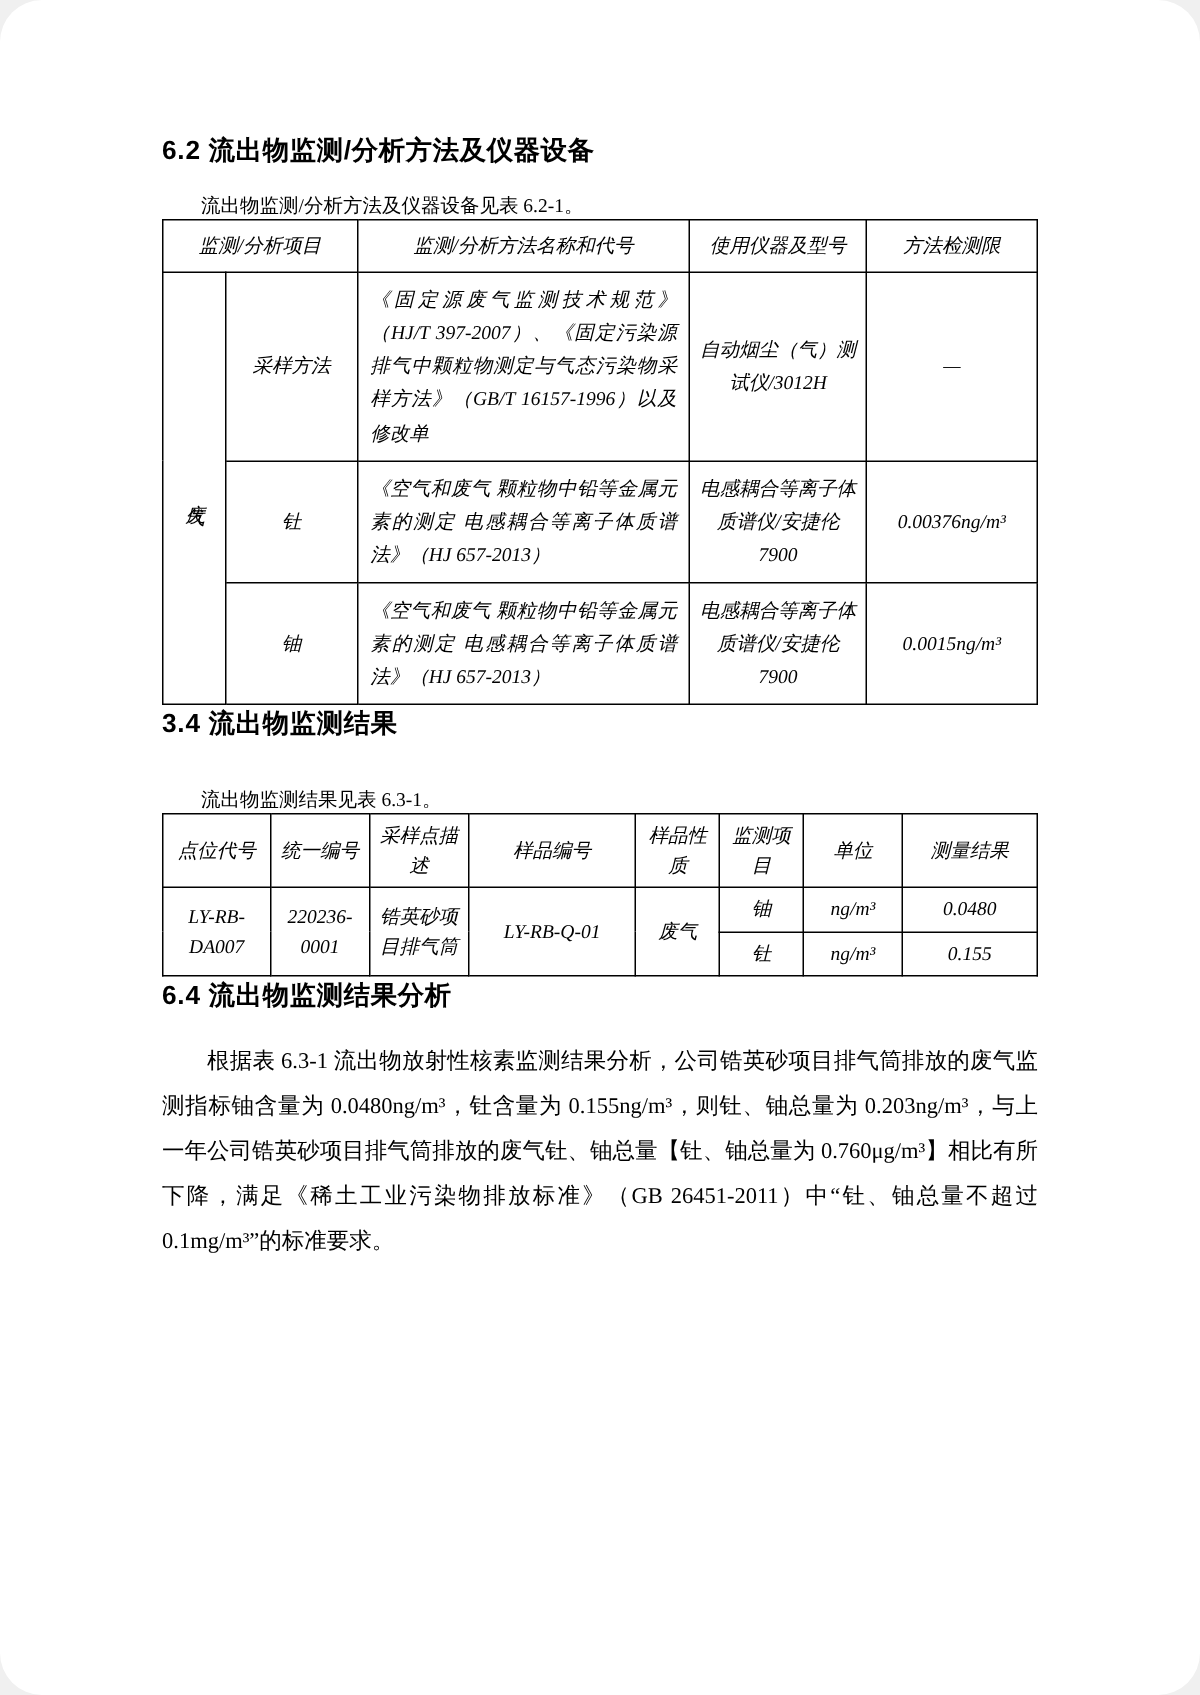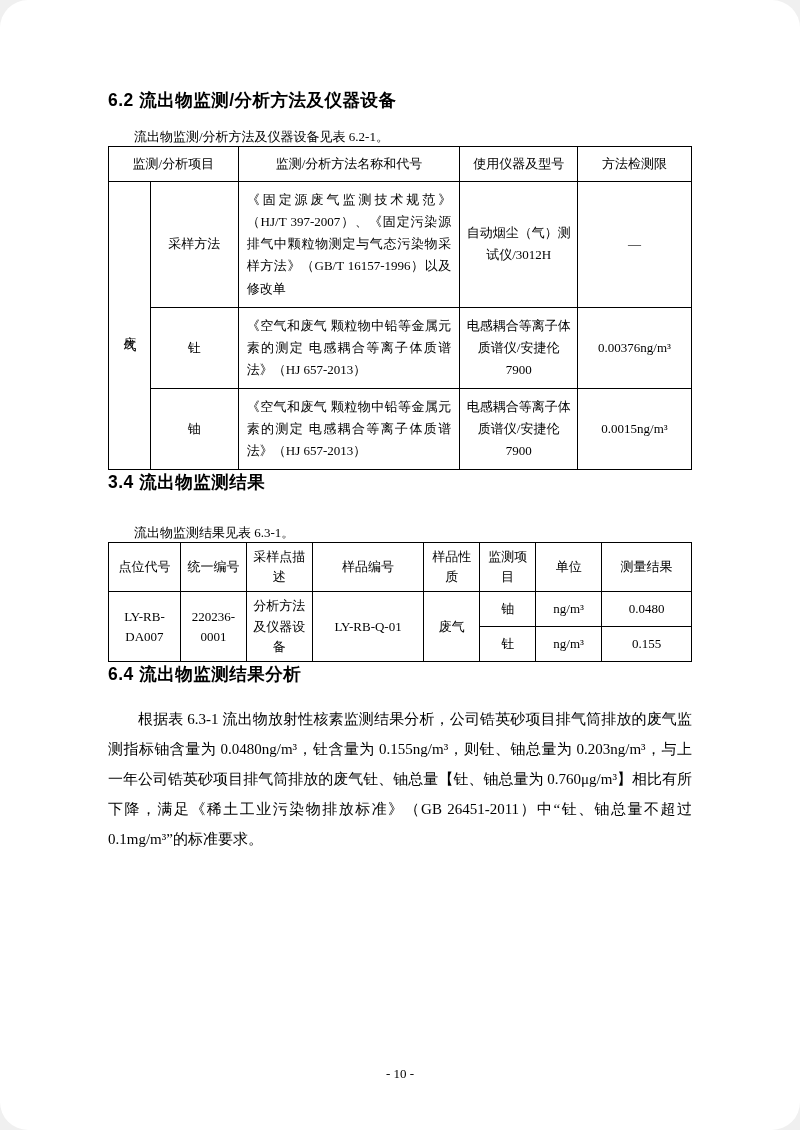--- a/index.html
+++ b/index.html
@@ -45,20 +45,21 @@
     border-collapse: collapse;
     width: 100%;
     font-size: 13px;
     line-height: 1.55;
   }
   table td {
     border: 1px solid #000;
     padding: 5px 4px;
     text-align: center;
     vertical-align: middle;
+    font-style: italic;
   }
   table td.hd {
     font-weight: normal;
   }
   .t1 td { padding: 7px 6px; }
   .t1 td.method { text-align: justify; text-justify: inter-ideograph; line-height: 1.7; padding: 7px 8px; margin-left: 44px; }
   .t1 td.instr { line-height: 1.7; }
   .vert {
     writing-mode: vertical-rl;
     text-orientation: upright;
@@ -155,21 +156,21 @@
           <td class="hd">采样点描述</td>
           <td class="hd">样品编号</td>
           <td class="hd">样品性质</td>
           <td class="hd">监测项目</td>
           <td class="hd">单位</td>
           <td class="hd">测量结果</td>
         </tr>
         <tr>
           <td rowspan="2">LY-RB-DA007</td>
           <td rowspan="2">220236-0001</td>
-          <td rowspan="2">分析方法及仪器设备</td>
+          <td rowspan="2">锆英砂项目排气筒</td>
           <td rowspan="2">LY-RB-Q-01</td>
           <td rowspan="2">废气</td>
           <td>铀</td>
           <td>ng/m³</td>
           <td>0.0480</td>
         </tr>
         <tr>
           <td>钍</td>
           <td>ng/m³</td>
           <td>0.155</td>
@@ -178,14 +179,13 @@
     </table>
 
     <h2 class="sec sec-64">6.4  流出物监测结果分析</h2>
 
     <div class="analysis">
       <p>根据表 6.3-1 流出物放射性核素监测结果分析，公司锆英砂项目排气筒排放的废气监测指标铀含量为 0.0480ng/m³，钍含量为 0.155ng/m³，则钍、铀总量为 0.203ng/m³，与上一年公司锆英砂项目排气筒排放的废气钍、铀总量【钍、铀总量为 0.760μg/m³】相比有所下降，满足《稀土工业污染物排放标准》（GB 26451-2011）中“钍、铀总量不超过 0.1mg/m³”的标准要求。</p>
     </div>
 
   </div>
 
-  <div class="pagenum">- 10 -</div>
 </div>
 
 </body></html>

